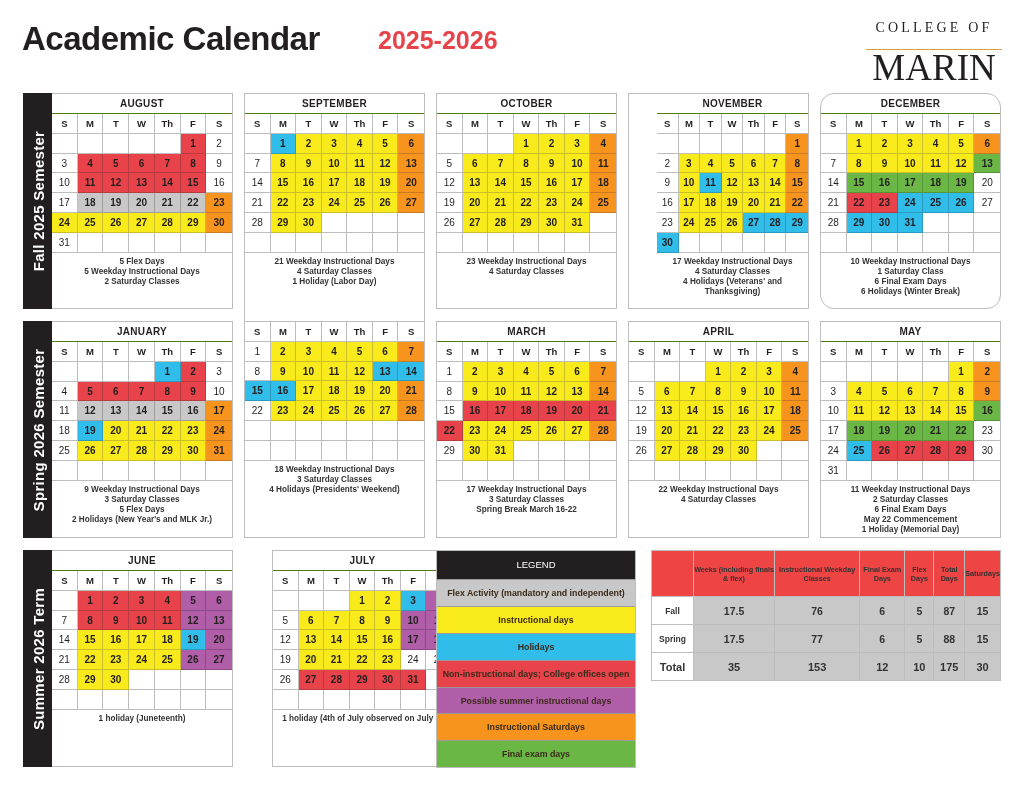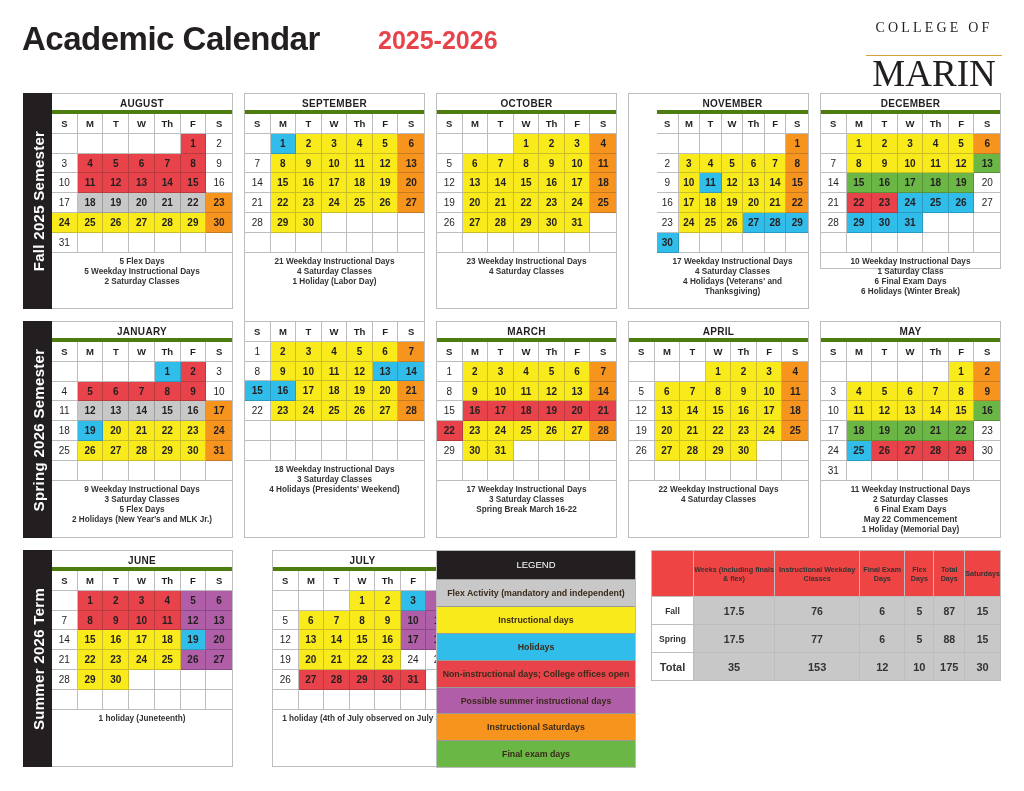--- a/index.html
+++ b/index.html
@@ -1,30 +1,30 @@
 <!DOCTYPE html>
 <html><head>
 <meta charset="utf-8">
 <style>
   * { box-sizing: border-box; margin: 0; padding: 0; }
   body { width: 1024px; height: 791px; background: #ffffff; position: relative; overflow: hidden;
          font-family: "Liberation Sans", sans-serif; color: #231f20; }
   .title { position: absolute; left: 22px; top: 20px; font-size: 33px; font-weight: bold; letter-spacing: -0.5px; color:#231f20; }
   .year { position: absolute; left: 378px; top: 26px; font-size: 25px; font-weight: bold; color: #e8434a; }
   .logo { position: absolute; left: 866px; top: 20px; width: 136px; text-align: center; font-family: "Liberation Serif", serif; }
-  .logo .top { font-size: 14px; letter-spacing: 3.2px; color:#231f20; border-bottom: 1.5px solid #d6a33b; padding-bottom: 19px; }
+  .logo .top { font-size: 14px; letter-spacing: 3.2px; color:#231f20; border-bottom: 1.5px solid #d6a33b; padding-bottom: 13px; }
   .logo .bot { font-size: 37px; letter-spacing: 0px; line-height: 36px; color:#231f20; }
 
   .band { position: absolute; left: 23px; width: 29px; background: #231f20; color: #fff; }
   .band span { position: absolute; left: 50%; top: 50%; transform: translate(-50%,-50%) rotate(-90deg); white-space: nowrap;
                font-size: 15px; font-weight: bold; letter-spacing: 0.3px; }
 
   .month { position: absolute; width: 181px; border: 1px solid #bdbdbd; background: #fff; }
   .month.first { border-left: none; }
-  .mname { height: 20px; text-align: center; font-size: 10px; font-weight: bold; line-height: 20px; border-bottom: 4px solid #4d7c0f; letter-spacing: 0.3px; }
+  .mname { height: 20px; text-align: center; font-size: 10px; font-weight: bold; line-height: 20px; border-bottom: 1px solid #4d7c0f; letter-spacing: 0.3px; }
   .grid { display: grid; grid-template-columns: repeat(7, 1fr); }
   .dh, .dc { height: 19.8px; line-height: 19.8px; text-align: center; font-size: 10px; border-right: 1px solid #bdbdbd; border-bottom: 1px solid #bdbdbd; }
   .dh { font-weight: bold; font-size: 9.5px; }
   .dc { font-weight: bold; }
   .grid > :nth-child(7n) { border-right: none; }
   .c-w { background: #ffffff; font-weight: normal; }
   .c-i { background: #f8ea1b; border-color: #c9bd2a; }
   .c-h { background: #31bdea; border-color: #2b9ac0; }
   .c-n { background: #e8434a; border-color: #b93a3f; }
   .c-s { background: #f7941d; border-color: #c77a22; }
@@ -293,21 +293,21 @@
         <div class="dc c-w"></div>
         <div class="dc c-w"></div>
         <div class="dc c-w"></div>
       </div>
       <div class="notes">
         <div>17 Weekday Instructional Days</div>
         <div>4 Saturday Classes</div>
         <div>4 Holidays (Veterans' and Thanksgiving)</div>
       </div>
     </div>
-    <div class="month" style="left: 820px; top: 93px; height: 176px;">
+    <div class="month" style="left: 820px; top: 93px; height: 216px; border-radius: 14px;">
       <div class="mname">DECEMBER</div>
       <div class="grid">
         <div class="dh">S</div>
         <div class="dh">M</div>
         <div class="dh">T</div>
         <div class="dh">W</div>
         <div class="dh">Th</div>
         <div class="dh">F</div>
         <div class="dh">S</div>
         <div class="dc c-w"></div>

